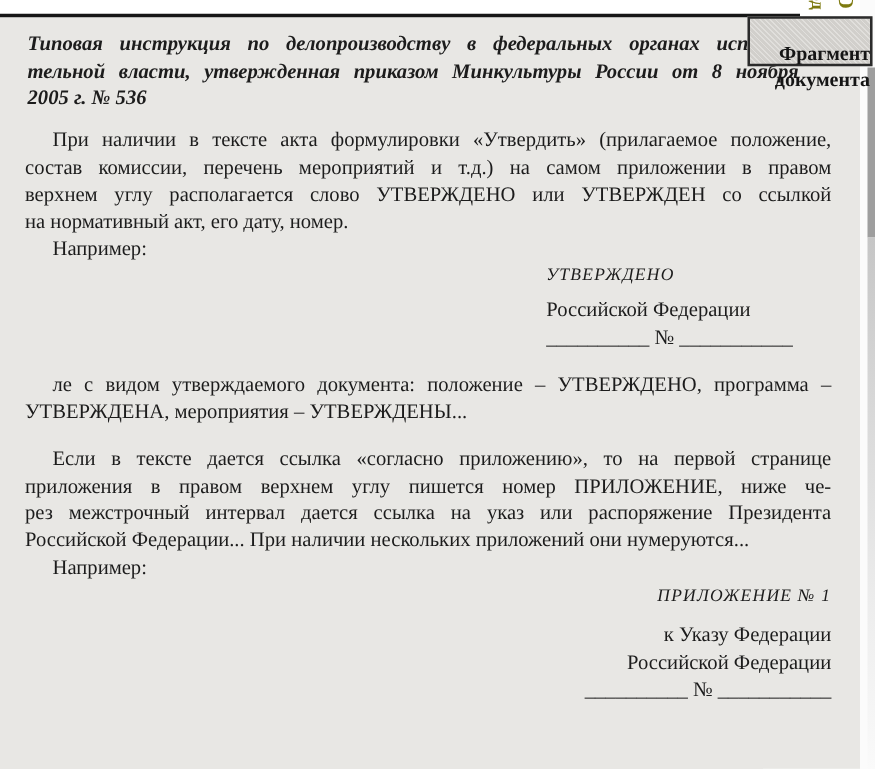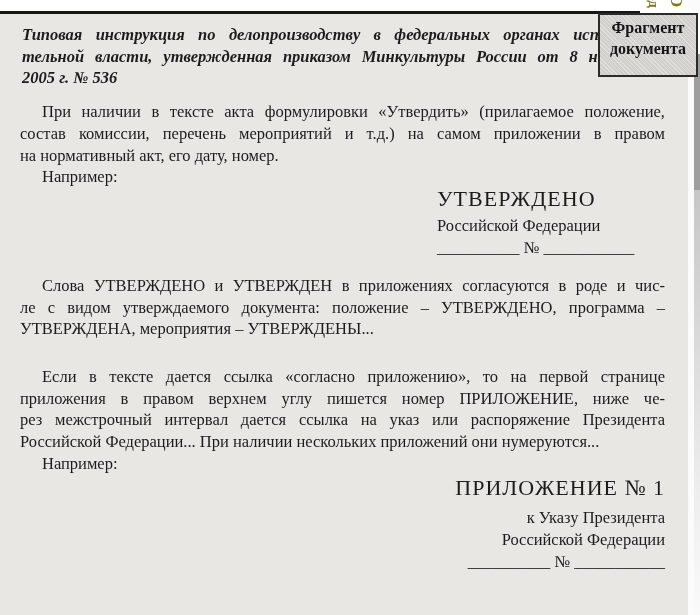--- a/index.html
+++ b/index.html
@@ -53,46 +53,46 @@
     white-space: nowrap;
   }
   .tline-last { text-align-last: left; -moz-text-align-last: left; white-space: normal; font-family: Liberation Serif, serif; }
   .para .tline:first-child { text-indent: 22px; }
 
   .heading { margin: 10px 26px 0 2px; font-style: italic; font-weight: bold; }
   .heading .tline { font-size: 16.5px; }
 
   .p1 { margin-top: 12px; }
   .p2 { margin-top: 16px; }
-  .p3 { margin-top: 26px; }
+  .p3 { margin-top: 16px; }
 
   .example-label {
     font-size: 16.5px; line-height: 21.7px;
     text-indent: 22px;
   }
 
   .example-block { margin-left: 417px; }
   .example-block .block-title {
-    font-size: 22px; line-height: 22px;
-    letter-spacing: 1px; margin-bottom: 5px;
+    font-size: 14px; line-height: 22px;
+    letter-spacing: 1px; margin-bottom: 5px; font-style: italic;
   }
   .example-block .block-line { font-size: 16.5px; line-height: 22px; }
   .annex { margin-top: 2px; text-align: right; }
   .annex .block-title { margin-bottom: 8px; }
 
   
   .fragment-box {
     position: absolute; left: 598px; top: 13px;
-    width: 100px; height: 64px;
+    width: 100px; height: 40px;
     box-sizing: border-box;
     border: 2px solid #2b2b2b;
     background: #d8d6d2;
     background-image: repeating-linear-gradient(45deg, rgba(255,255,255,0.22) 0 1px, rgba(0,0,0,0.03) 1px 3px);
-    text-align: center;
-    padding-top: 2px;
+    text-align: right;
+    padding-top: 18px;
   }
   .fragment-box .fbl {
     font-weight: bold; font-size: 16px; line-height: 21px; color: #151515;
   }
 </style>
 </head>
 <body>
 
 <div class="canvas">
 
@@ -111,49 +111,49 @@
 
     <div class="heading">
         <div class="tline">Типовая инструкция по делопроизводству в федеральных органах исполни-</div>
         <div class="tline">тельной власти, утвержденная приказом Минкультуры России от 8 ноября</div>
         <div class="tline tline-last">2005 г. № 536</div>
       </div>
 
     <div class="para p1">
         <div class="tline">При наличии в тексте акта формулировки «Утвердить» (прилагаемое положение,</div>
         <div class="tline">состав комиссии, перечень мероприятий и т.д.) на самом приложении в правом</div>
+        <div class="tline">верхнем углу располагается слово УТВЕРЖДЕНО или УТВЕРЖДЕН со ссылкой</div>
         <div class="tline tline-last">на нормативный акт, его дату, номер.</div>
       </div>
 
     <div class="example-label">Например:</div>
 
     <div class="example-block approval">
       <div class="block-title">УТВЕРЖДЕНО</div>
       <div class="block-line">Российской Федерации</div>
       <div class="block-line">__________ № ___________</div>
     </div>
 
     <div class="para p2">
-        <div class="tline">Слова УТВЕРЖДЕНО и УТВЕРЖДЕН в приложениях согласуются в роде и чис-</div>
         <div class="tline">ле с видом утверждаемого документа: положение – УТВЕРЖДЕНО, программа –</div>
         <div class="tline tline-last">УТВЕРЖДЕНА, мероприятия – УТВЕРЖДЕНЫ...</div>
       </div>
 
     <div class="para p3">
         <div class="tline">Если в тексте дается ссылка «согласно приложению», то на первой странице</div>
         <div class="tline">приложения в правом верхнем углу пишется номер ПРИЛОЖЕНИЕ, ниже че-</div>
         <div class="tline">рез межстрочный интервал дается ссылка на указ или распоряжение Президента</div>
         <div class="tline tline-last">Российской Федерации... При наличии нескольких приложений они нумеруются...</div>
       </div>
 
     <div class="example-label">Например:</div>
 
     <div class="example-block annex">
       <div class="block-title">ПРИЛОЖЕНИЕ № 1</div>
-      <div class="block-line">к Указу Президента</div>
+      <div class="block-line">к Указу Федерации</div>
       <div class="block-line">Российской Федерации</div>
       <div class="block-line">__________ № ___________</div>
     </div>
 
   </div>
 
   <div class="fragment-box">
     <div class="fbl">Фрагмент</div>
     <div class="fbl">документа</div>
   </div>

